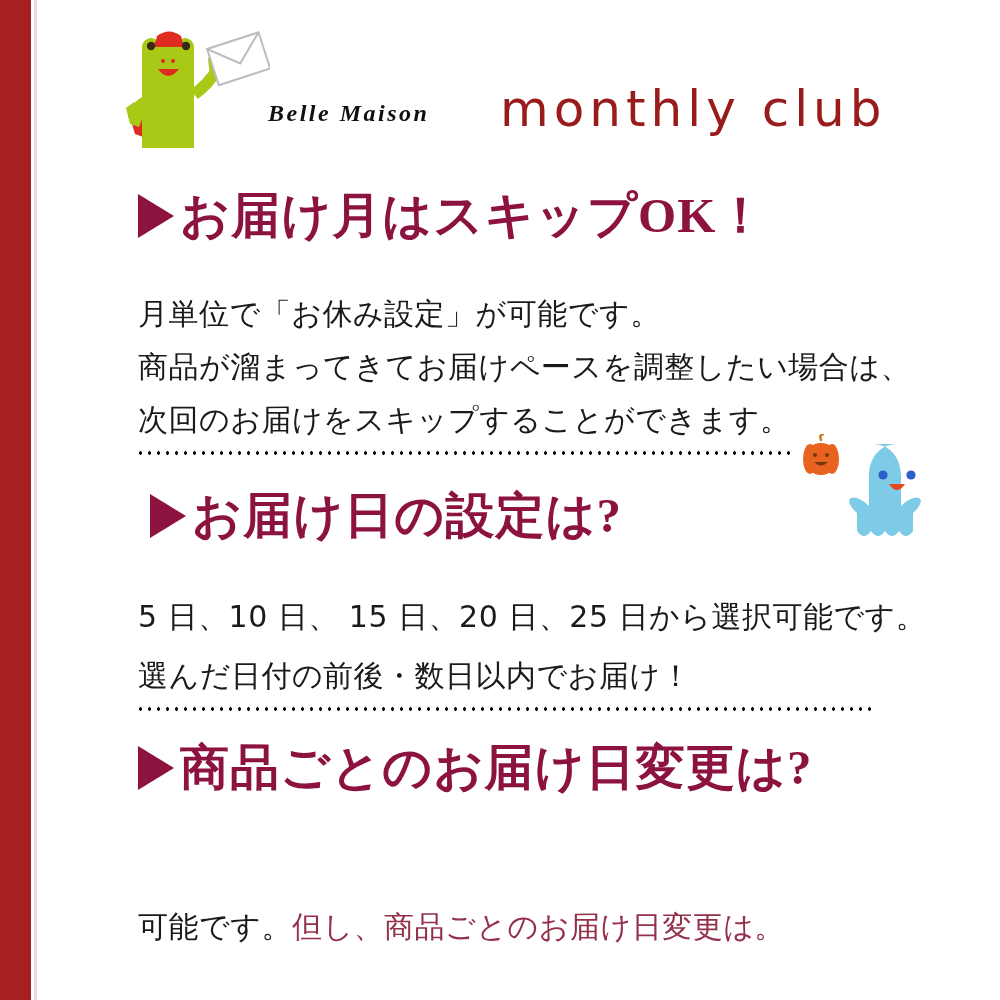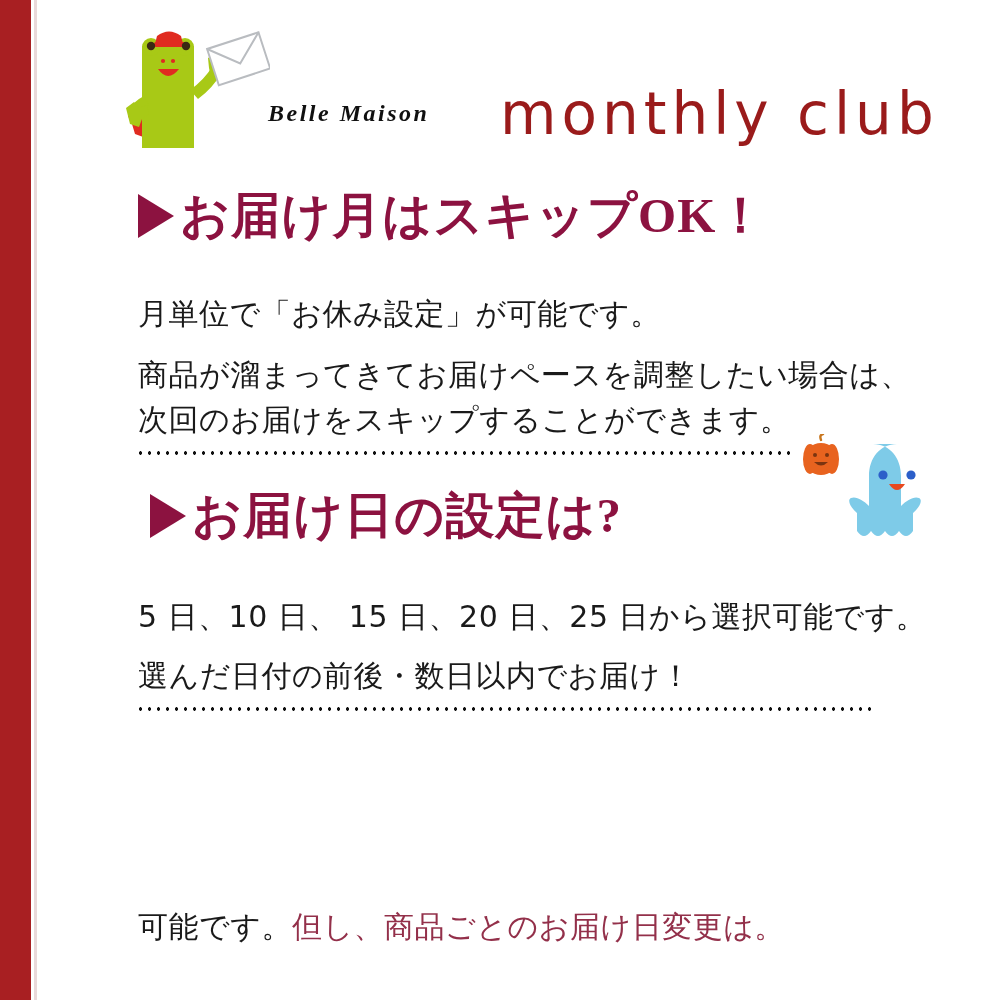--- a/index.html
+++ b/index.html
@@ -60,21 +60,21 @@
     letter-spacing: 2.5px;
     color: #101010;
     white-space: nowrap;
   }
   .brand-main {
     position: absolute;
     left: 380px;
     top: 52px;
     font-family: "DejaVu Sans", "Liberation Sans", sans-serif;
     font-weight: 400;
-    font-size: 58px;
+    font-size: 50px;
     letter-spacing: 5px;
     color: #9a1b1b;
     white-space: nowrap;
   }
 
   
   .section { position: absolute; left: 138px; width: 850px; }
 
   .sec-head {
     display: flex;
@@ -168,21 +168,21 @@
     <div class="brand-main">monthly club</div>
   </div>
 
   <div class="section" style="top:190px;">
     <div class="sec-head">
       <span class="tri"></span>
       <span>お届け月はスキップOK！</span>
     </div>
   </div>
   <div class="section sec-body" style="top:275px;">月単位で「お休み設定」が可能です。</div>
-  <div class="section sec-body" style="top:336px;">商品が溜まってきてお届けペースを調整したい場合は、</div>
+  <div class="section sec-body" style="top:328px;">商品が溜まってきてお届けペースを調整したい場合は、</div>
   <div class="section sec-body" style="top:381px;">次回のお届けをスキップすることができます。</div>
 
   <div class="divider" style="left:136px; top:450px; width:660px;"></div>
 
   <div class="deco" style="left:800px; top:434px;">
     <svg width="42" height="44" viewBox="0 0 42 44" aria-hidden="true">
       <path d="M21 6 q-2 -5 2 -6" fill="none" stroke="#c8761e" stroke-width="2.4" stroke-linecap="round"></path>
       <ellipse cx="21" cy="25" rx="17" ry="16" fill="#e8631f"></ellipse>
       <ellipse cx="10" cy="25" rx="7" ry="15" fill="#e8631f"></ellipse>
       <ellipse cx="32" cy="25" rx="7" ry="15" fill="#e8631f"></ellipse>
@@ -219,17 +219,23 @@
     <div class="sec-head">
       <span class="tri"></span>
       <span>お届け日の設定は?</span>
     </div>
   </div>
   <div class="section sec-body" style="top:578px;">5 日、10 日、 15 日、20 日、25 日から選択可能です。</div>
   <div class="section sec-body" style="top:637px;">選んだ日付の前後・数日以内でお届け！</div>
 
   <div class="divider" style="left:136px; top:706px; width:735px;"></div>
 
+  <div class="section" style="top:742px;">
+    <div class="sec-head">
+      <span class="tri"></span>
+      <span>商品ごとのお届け日変更は?</span>
+    </div>
+  </div>
   <div class="section sec-body" style="top:888px;">
     <span>可能です。</span><span class="accent-red">但し、商品ごとのお届け日変更は。</span>
   </div>
 
 </div>
 
 </body></html>

